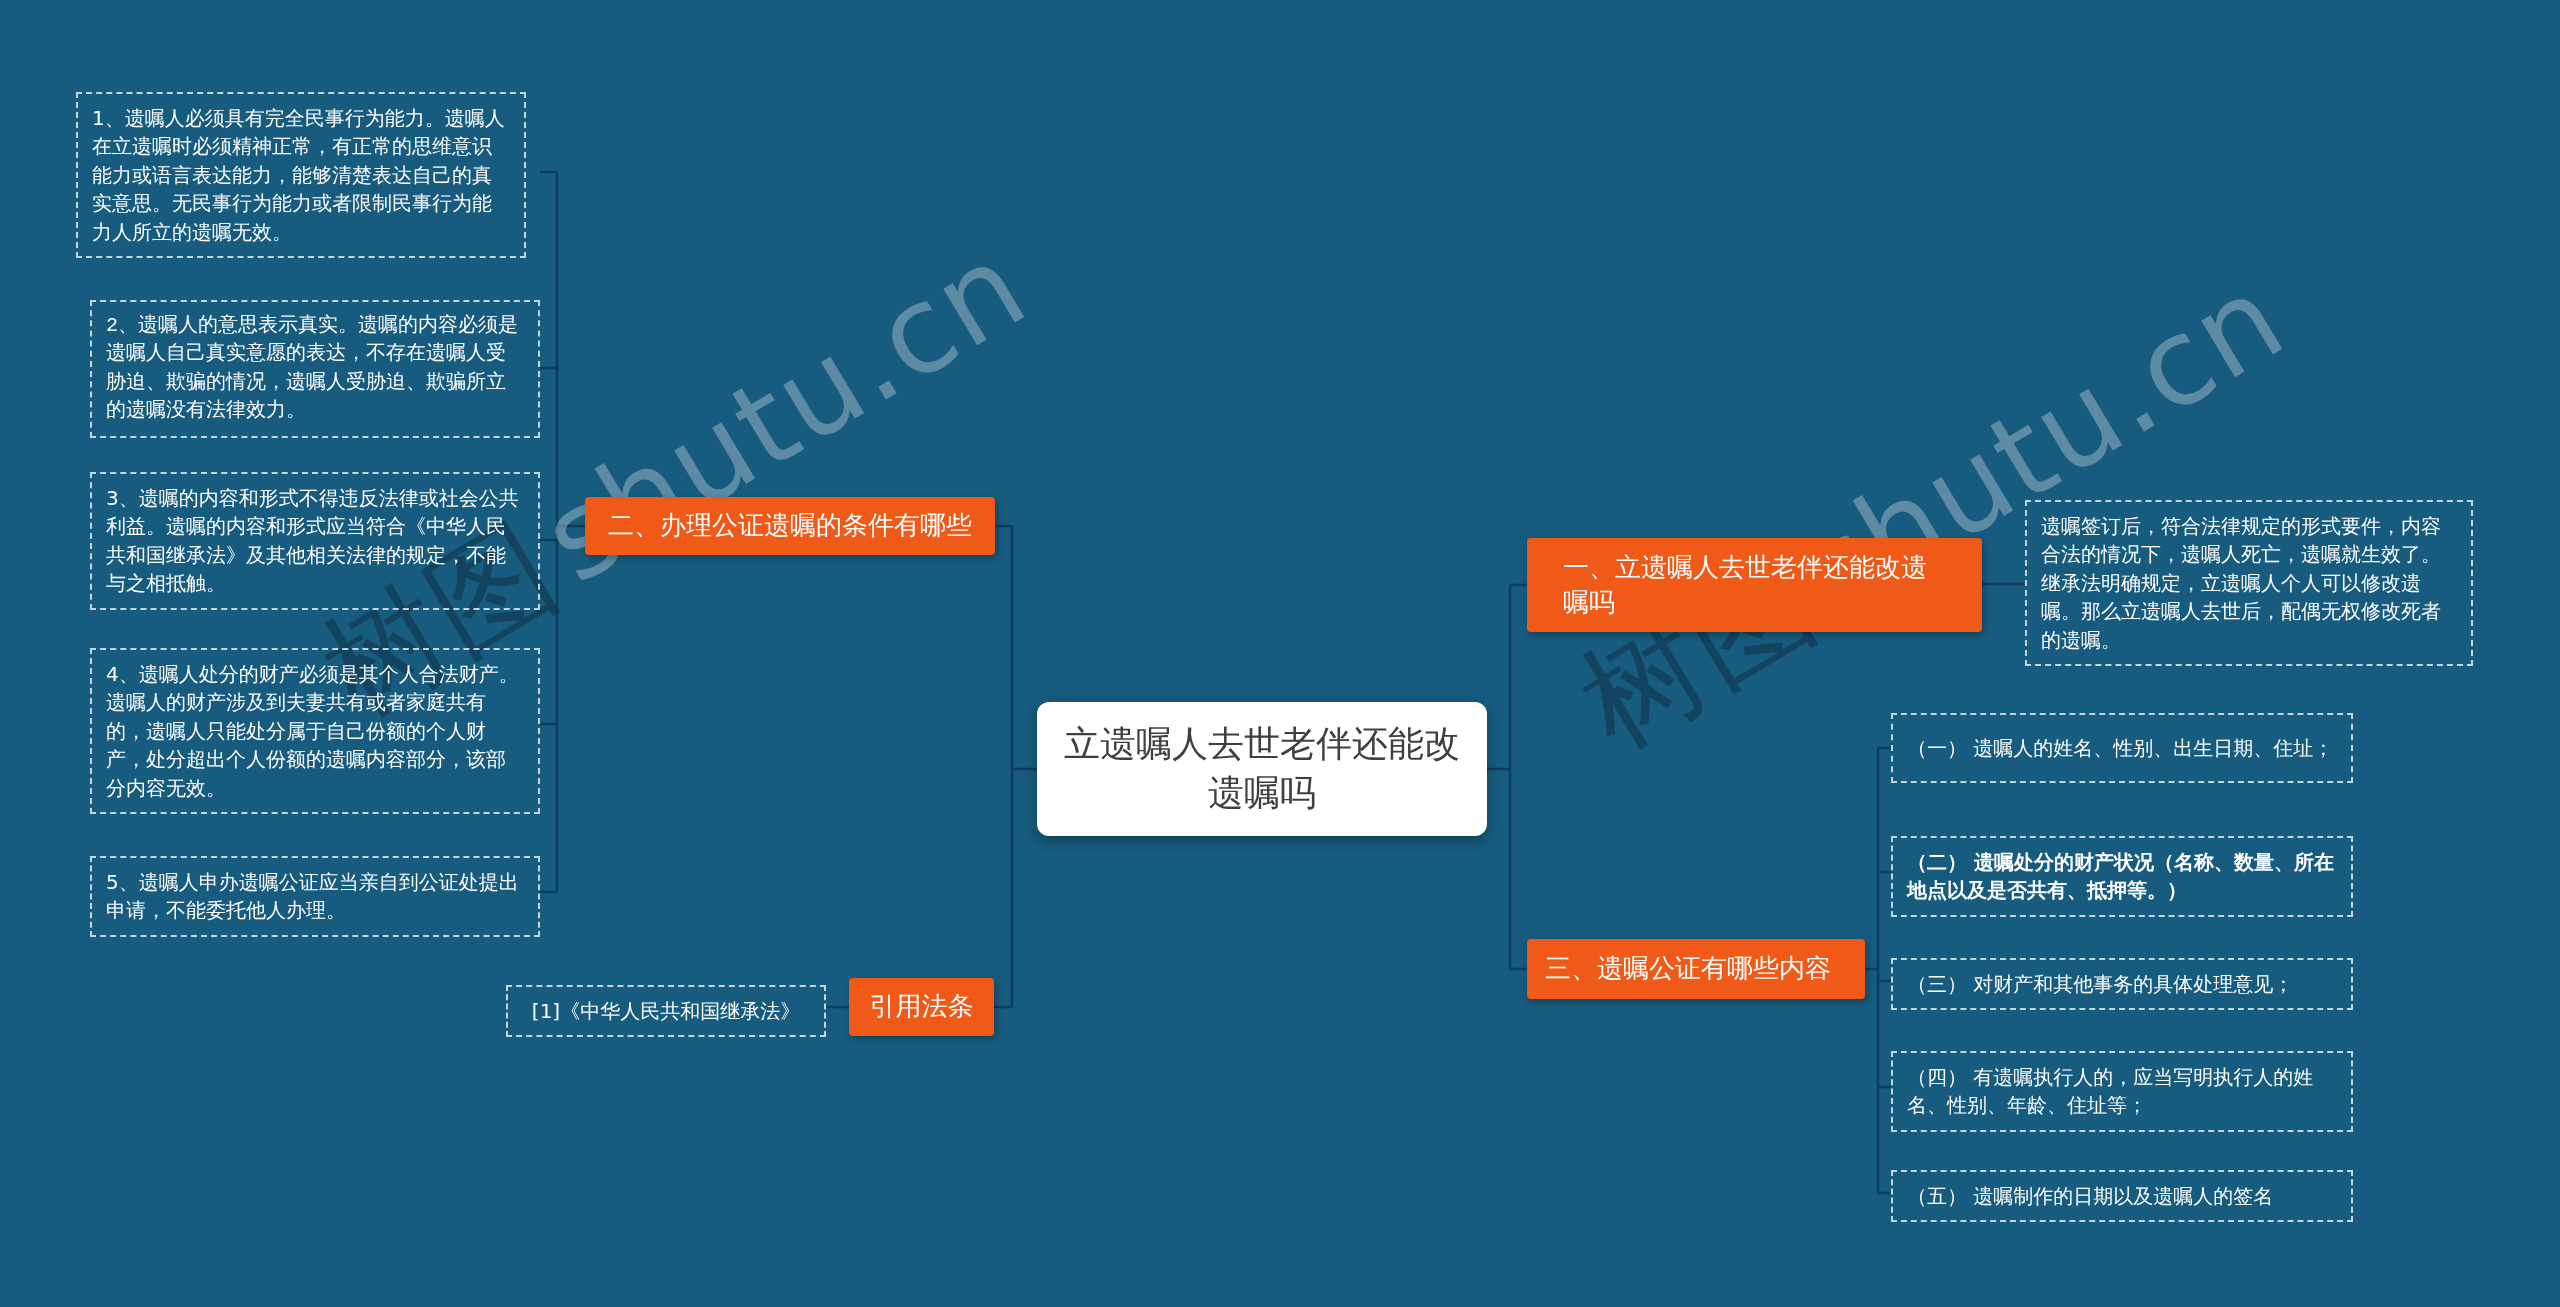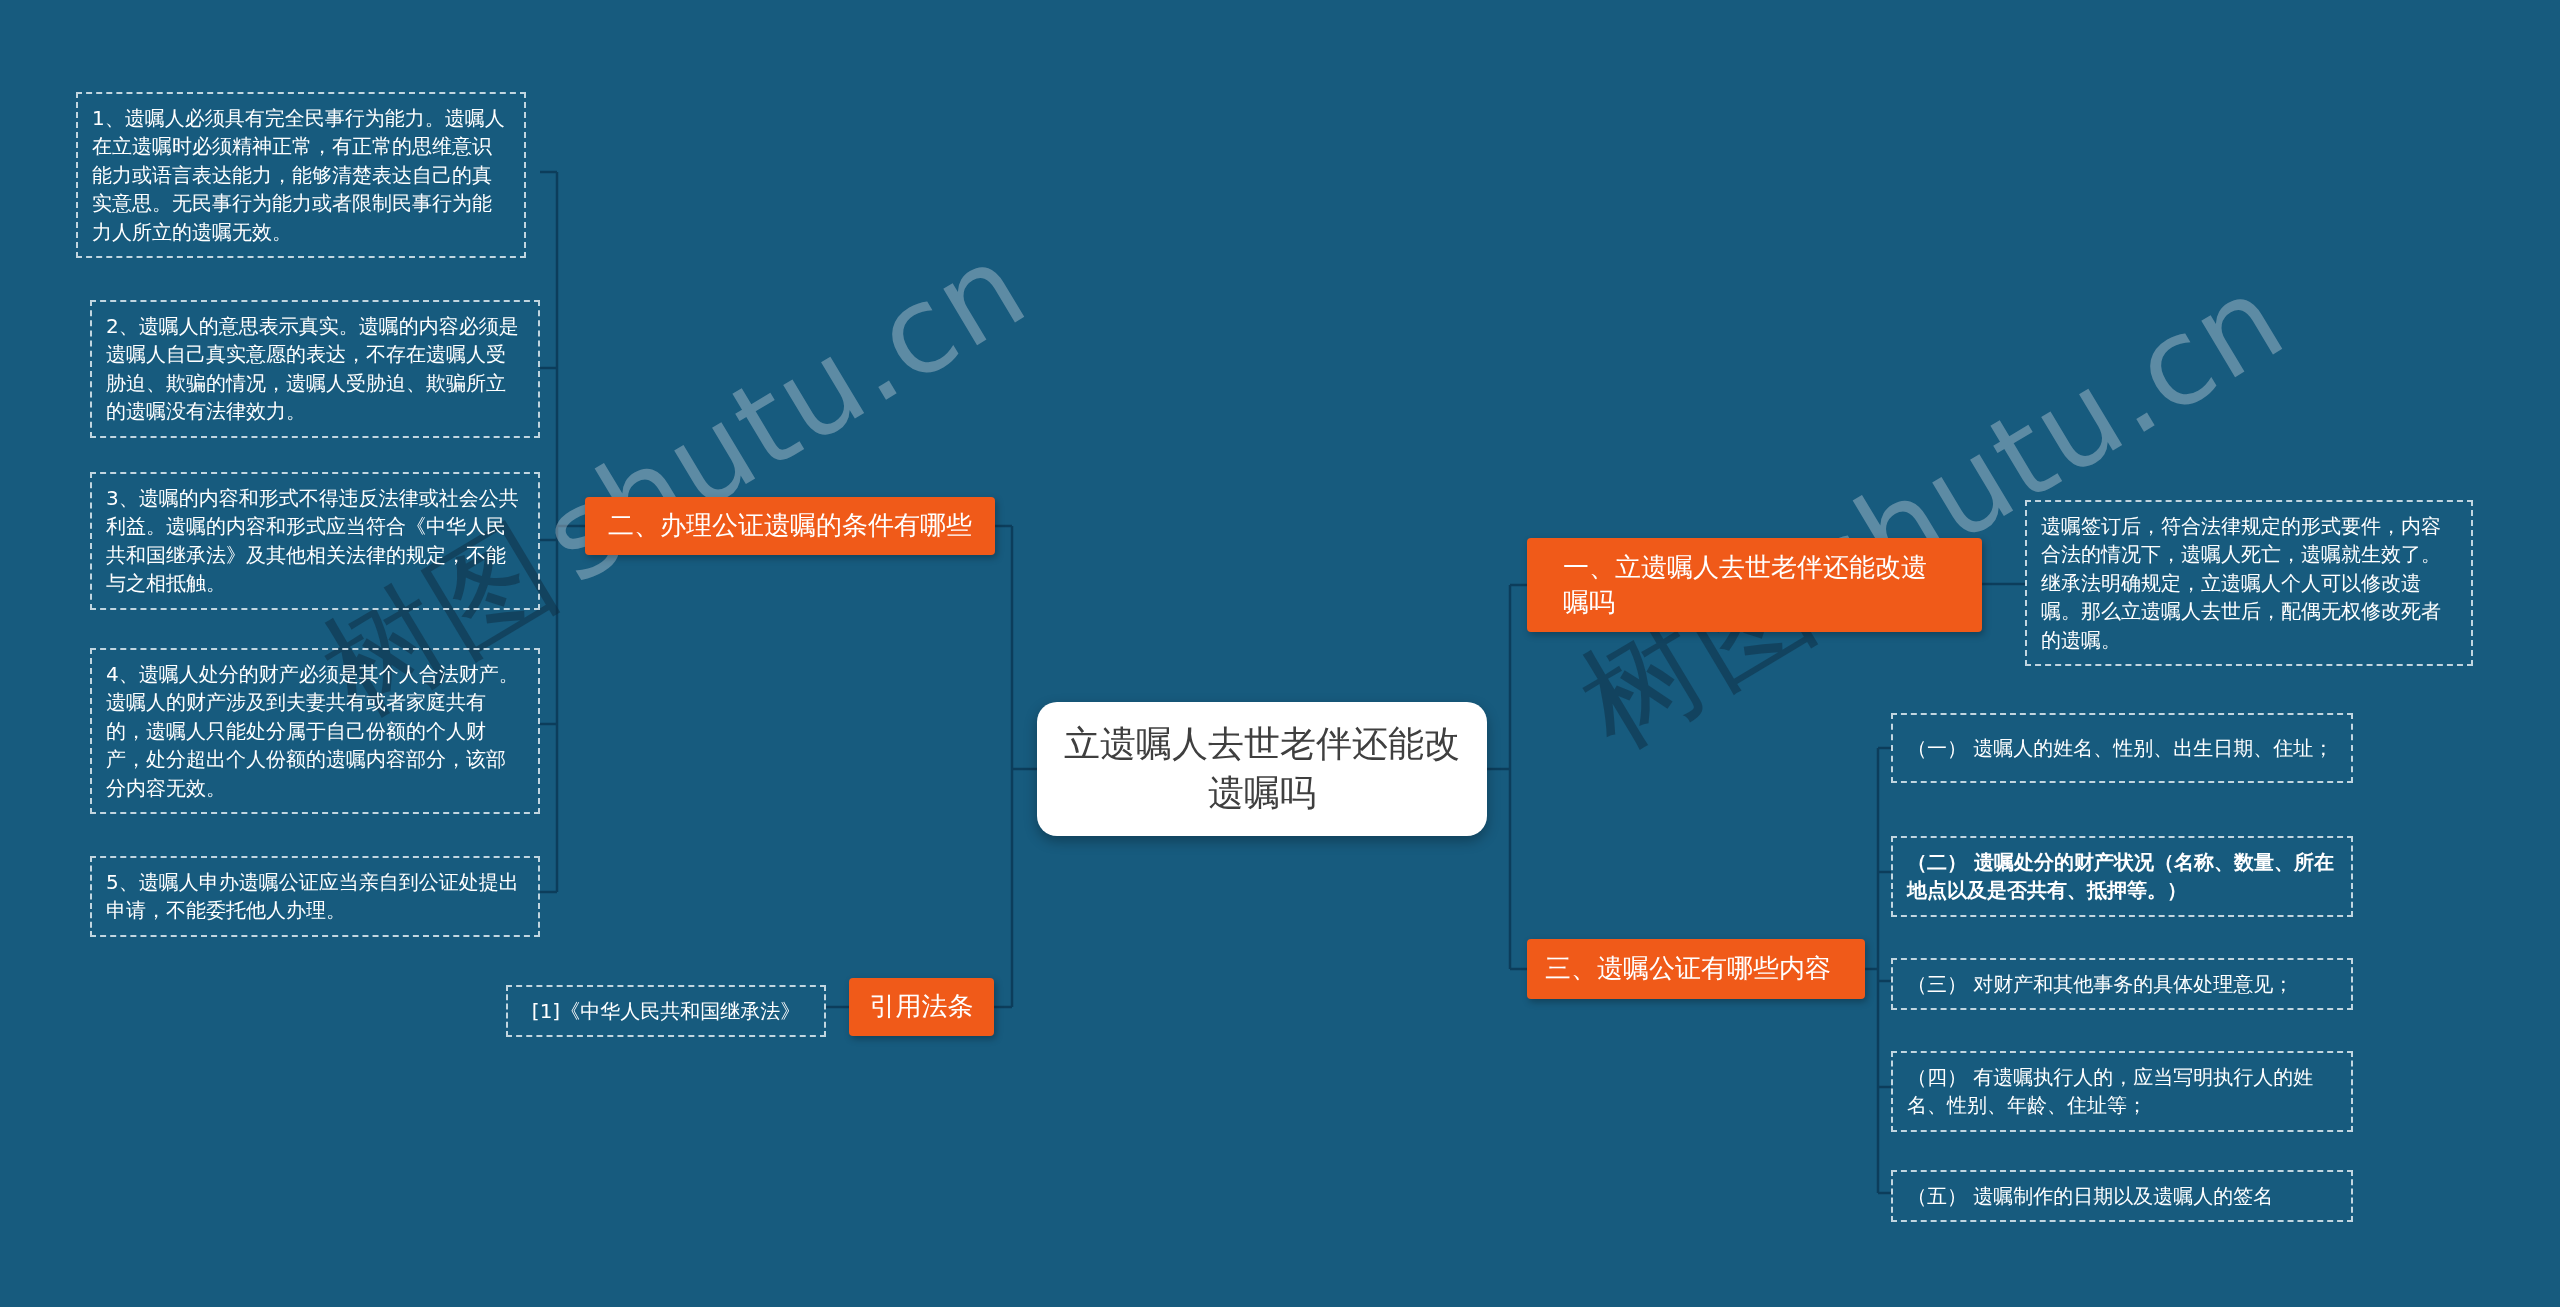--- a/index.html
+++ b/index.html
@@ -39,31 +39,31 @@
     font-size:26px;line-height:1.35;
     display:flex;align-items:center;
     border-radius:4px;box-sizing:border-box;
     box-shadow:2px 3px 7px rgba(0,0,0,0.28);
     padding:22px 18px;
   }
   
   .topic{
     position:absolute;z-index:2;
     background:#ffffff;color:#3f3f3f;
-    border-radius:20px;
+    border-radius:12px;
     display:flex;align-items:center;justify-content:center;
     text-align:center;
     font-size:36px;line-height:1.35;
     padding:14px 26px;box-sizing:border-box;
     box-shadow:0 5px 13px rgba(0,0,0,0.30);
   }
 
   
   #cond-1{left:76px;top:92px;width:450px;min-height:160px;}
-  #cond-2{left:90px;top:300px;width:450px;min-height:136px;}
+  #cond-2{left:90px;top:300px;width:450px;min-height:136px;font-family:Liberation Mono, monospace;}
   #cond-3{left:90px;top:472px;width:450px;min-height:136px;}
   #cond-4{left:90px;top:648px;width:450px;min-height:152px;}
   #cond-5{left:90px;top:856px;width:450px;min-height:72px;}
 
   
   #node-cond{left:585px;top:497px;width:410px;height:58px;justify-content:center;padding:8px 4px;text-align:center;}
   #node-law{left:849px;top:978px;width:145px;height:58px;justify-content:center;}
   #node-change{left:1527px;top:538px;width:455px;min-height:94px;padding:10px 36px;}
   #node-contents{left:1527px;top:939px;width:338px;height:60px;}
 

